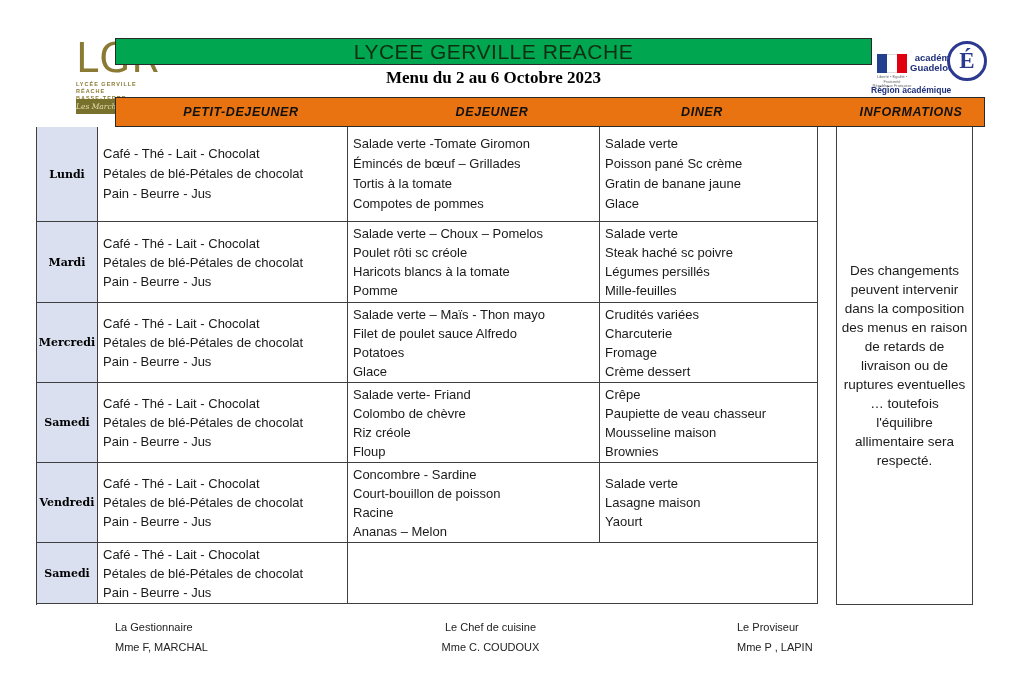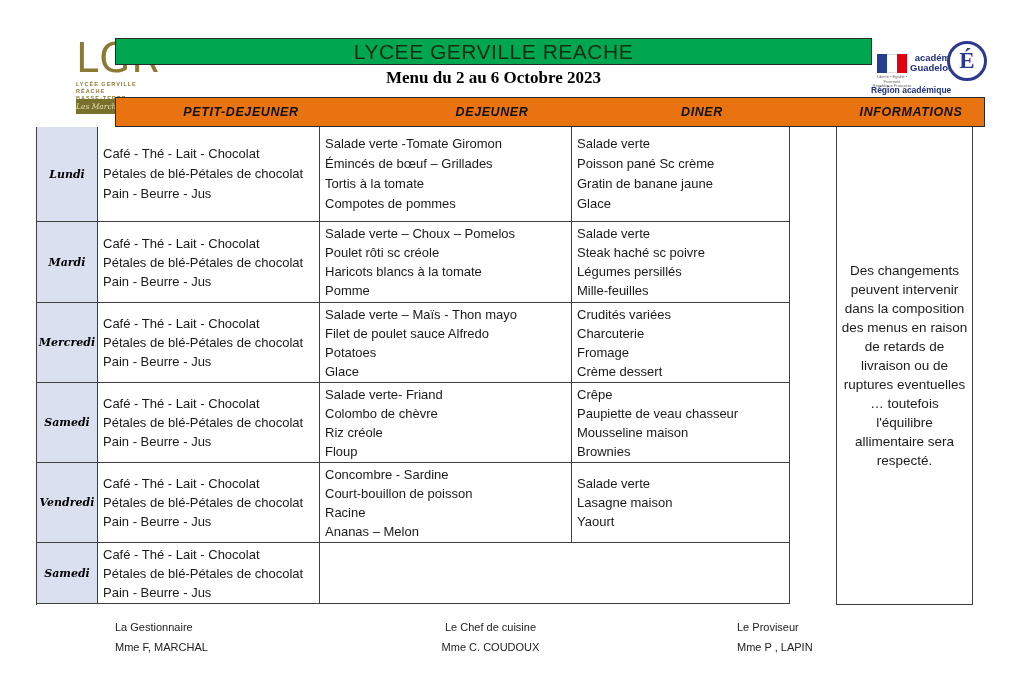--- a/index.html
+++ b/index.html
@@ -45,22 +45,22 @@
   .h-dej{left:250px;width:252px;}
   .h-din{left:477px;width:218px;}
   .h-info{left:720px;width:150px;}
   
   .tbody{position:absolute;left:36px;top:127px;width:949px;height:478px;
     border-left:1px solid #3f3f3f;box-sizing:border-box;}
   .mrow{display:flex;width:799px;box-sizing:border-box;}
   .cell{box-sizing:border-box;border-right:1px solid #3f3f3f;border-bottom:1px solid #3f3f3f;
     display:flex;align-items:center;}
   .c-day{width:61px;background:#dbe0f1;justify-content:center;
-    font-family:"DejaVu Serif",serif;font-style:italic;font-weight:bold;font-size:11px;color:#000;}
-  .c-pd{width:222px;padding-left:5px;}
+    font-family:"DejaVu Serif",serif;font-weight:bold;font-size:11px;color:#000;}
+  .c-pd{width:250px;padding-left:5px;}
   .c-dej{width:252px;padding-left:5px;}
   .c-din{width:218px;padding-left:5px;}
   .c-merged{width:470px;}
   .cell .txt{white-space:pre-line;font-size:13px;line-height:19px;color:#1a1a1a;}
   .r-lundi .txt{line-height:20px;}
   .info-cell{position:absolute;left:799px;top:0;width:137px;height:478px;background:#fff;
     border-left:1px solid #3f3f3f;border-right:1px solid #3f3f3f;border-bottom:1px solid #3f3f3f;
     box-sizing:border-box;display:flex;align-items:center;justify-content:center;}
   .info-cell .txt{white-space:pre-line;text-align:center;font-size:13.5px;line-height:19px;color:#1a1a1a;}
   

